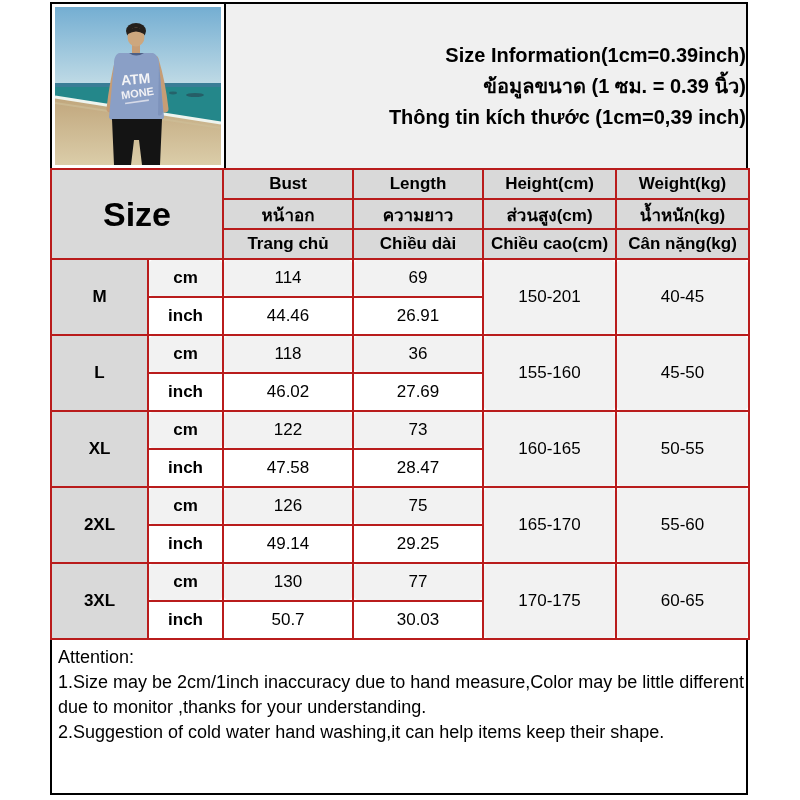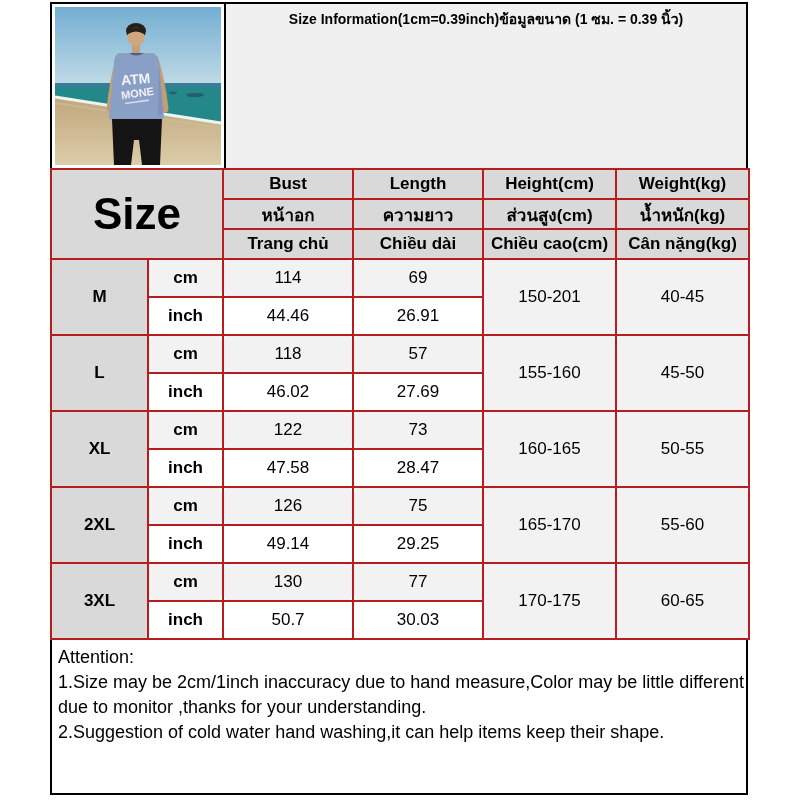--- a/index.html
+++ b/index.html
@@ -4,32 +4,32 @@
 <style>
   * { margin:0; padding:0; box-sizing:border-box; }
   html,body { width:800px; height:800px; background:#ffffff;
     font-family:"Liberation Sans", sans-serif; color:#000; }
   .sheet { position:absolute; left:50px; top:2px; width:698px; }
 
   
   .top-section { display:flex; height:166px; border:2px solid #000; border-bottom:none; }
   .photo-cell { width:174px; background:#fff; border-right:2px solid #000;
     display:flex; align-items:center; justify-content:center; }
-  .title-cell { flex:1; background:#f0f0f0; display:flex; flex-direction:row;
-    align-items:flex-start; justify-content:center; text-align:center;
-    font-weight:bold; font-size:14px; line-height:31px; }
+  .title-cell { flex:1; background:#f0f0f0; display:flex; flex-direction:column;
+    align-items:flex-end; justify-content:center; text-align:center;
+    font-weight:bold; font-size:20px; line-height:31px; }
 
   
   table.size-table { width:698px; border-collapse:collapse; table-layout:fixed;
     font-size:17px; text-align:center; }
   table.size-table td { border:2px solid #b91c1c; overflow:hidden; white-space:nowrap; }
   tr.h30 { height:30px; }
   tr.h38 { height:38px; }
   td.hdr { background:#d9d9d9; font-weight:bold; }
-  td.size-big { background:#d9d9d9; font-weight:bold; font-size:44px; }
+  td.size-big { background:#d9d9d9; font-weight:bold; font-size:34px; }
   td.size-label { background:#d9d9d9; font-weight:bold; }
   td.lite { background:#f2f2f2;border-radius:8px; }
   td.white { background:#ffffff; }
   td.unit { font-weight:bold; }
   td.thin-b { border-bottom-width:1px; }
   td.thin-t { border-top-width:1px;margin-left:16px; }
 
   
   .attention { border:2px solid #000; border-top:none; min-height:155px;
     padding:5px 0 8px 6px; font-size:18px; line-height:25px; }
@@ -80,20 +80,21 @@
           <text x="83" y="90" font-size="11" font-weight="bold" fill="#f0f0f4" text-anchor="middle" transform="rotate(-8 83 90)" font-family="Liberation Sans, sans-serif">MONE</text>
         <rect x="70" y="94" width="24" height="1.6" fill="#e9e9f0" opacity="0.8" transform="rotate(-8 82 95)"></rect>
 
           <path d="M57,112 L107,112 L105,158 L87,158 L84,133 L79,133 L76,158 L59,158 Z" fill="#141414"></path>
         </g>
       </svg>
     </div>
     <div class="title-cell">
       <div>Size Information(1cm=0.39inch)</div>
       <div>ข้อมูลขนาด (1 ซม. = 0.39 นิ้ว)</div>
+      <div>Thông tin kích thước (1cm=0,39 inch)</div>
     </div>
   </div>
 
   <table class="size-table">
     <colgroup>
       <col style="width:97px">
         <col style="width:75px">
         <col style="width:130px">
       <col style="width:130px">
         <col style="width:133px">
@@ -131,21 +132,21 @@
       <tr class="h38">
         <td class="white unit thin-t">inch</td>
         <td class="white thin-t">44.46</td>
         <td class="white thin-t">26.91</td>
       </tr>
 
       <tr class="h38">
         <td class="size-label" rowspan="2">L</td>
         <td class="lite unit thin-b">cm</td>
         <td class="lite thin-b">118</td>
-        <td class="lite thin-b">57</td>
+        <td class="lite thin-b">36</td>
         <td class="lite" rowspan="2">155-160</td>
         <td class="lite" rowspan="2">45-50</td>
       </tr>
       <tr class="h38">
         <td class="white unit thin-t">inch</td>
         <td class="white thin-t">46.02</td>
         <td class="white thin-t">27.69</td>
       </tr>
 
       <tr class="h38">

